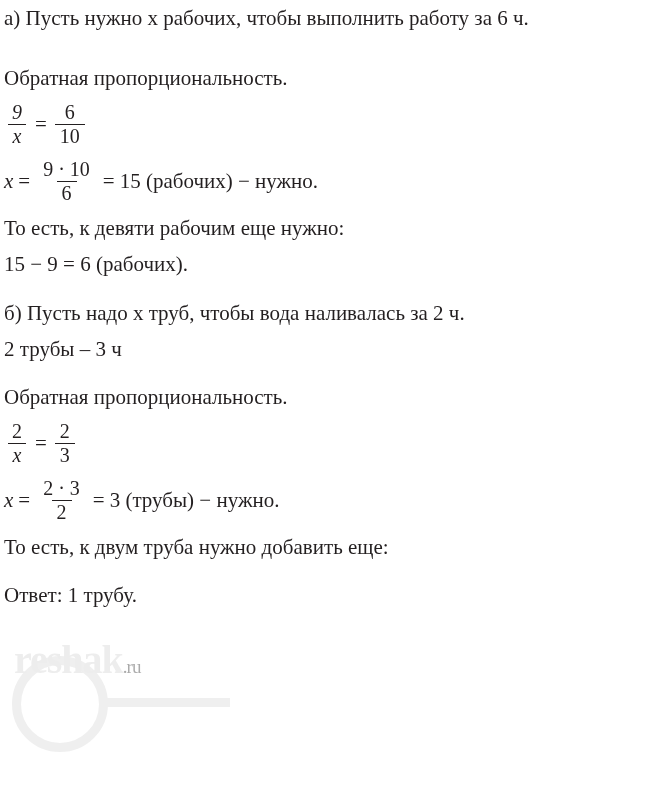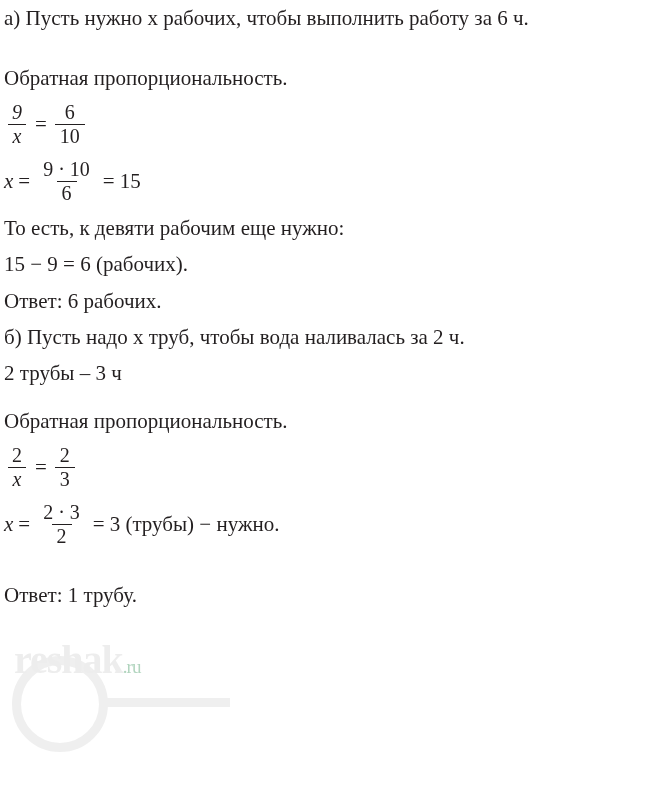--- a/index.html
+++ b/index.html
@@ -80,21 +80,21 @@
     top: 24px;
     font-family: "Liberation Serif", serif;
     font-size: 40px;
     font-weight: bold;
     color: #c9c9c9;
     letter-spacing: -1px;
   }
   .wm-text .suffix {
     font-size: 19px;
     font-weight: normal;
-    color: #15803d;
+    color: #000000;
   }
   .wm-circle {
     position: absolute;
     left: 6px;
     top: 44px;
     width: 96px;
     height: 96px;
     border: 9px solid #cfcfcf;
     border-radius: 50%;
     box-sizing: border-box;
@@ -140,28 +140,28 @@
     <div class="eqline">
       <span class="ital">x</span>
       <span class="op">=</span>
       <span class="frac">
         <span class="num">9 · 10</span>
         <span class="den">6</span>
       </span>
       <span class="op">=</span>
       <span class="txt">15</span>
       <span class="txt">&nbsp;</span>
+      <span class="txt">(рабочих) − нужно.</span>
     </div>
 
     <div class="row-gap"></div>
     <div class="line"><span class="txt">То есть, к девяти рабочим еще нужно:</span></div>
     <div class="row-gap"></div>
     <div class="line"><span class="txt">15 − 9 = 6 (рабочих).</span></div>
     <div class="row-gap"></div>
-    <div class="line"><span class="txt">Ответ: 6 рабочих.</span></div>
 
     <div class="row-gap"></div>
 
     <div class="line"><span class="txt">б) Пусть надо x труб, чтобы вода наливалась за 2 ч.</span></div>
     <div class="row-gap"></div>
     <div class="line"><span class="txt">2 трубы – 3 ч</span></div>
     <div class="row-gap"></div>
     <div class="row-gap"></div>
     <div class="line"><span class="txt">Обратная пропорциональность.</span></div>
 
@@ -186,20 +186,21 @@
         <span class="num">2 · 3</span>
         <span class="den">2</span>
       </span>
       <span class="op">=</span>
       <span class="txt">3</span>
       <span class="txt">&nbsp;</span>
       <span class="txt">(трубы) − нужно.</span>
     </div>
 
     <div class="row-gap"></div>
+    <div class="line"><span class="txt">То есть, к двум труба нужно добавить еще:</span></div>
     <div class="row-gap"></div>
     <div class="row-gap"></div>
     <div class="line"><span class="txt">Ответ: 1 трубу.</span></div>
 
   </div>
 
   <div class="watermark">
     <div class="wm-circle"></div>
     <div class="wm-bar"></div>
     <div class="wm-text"><span>reshak</span><span class="suffix">.ru</span></div>

